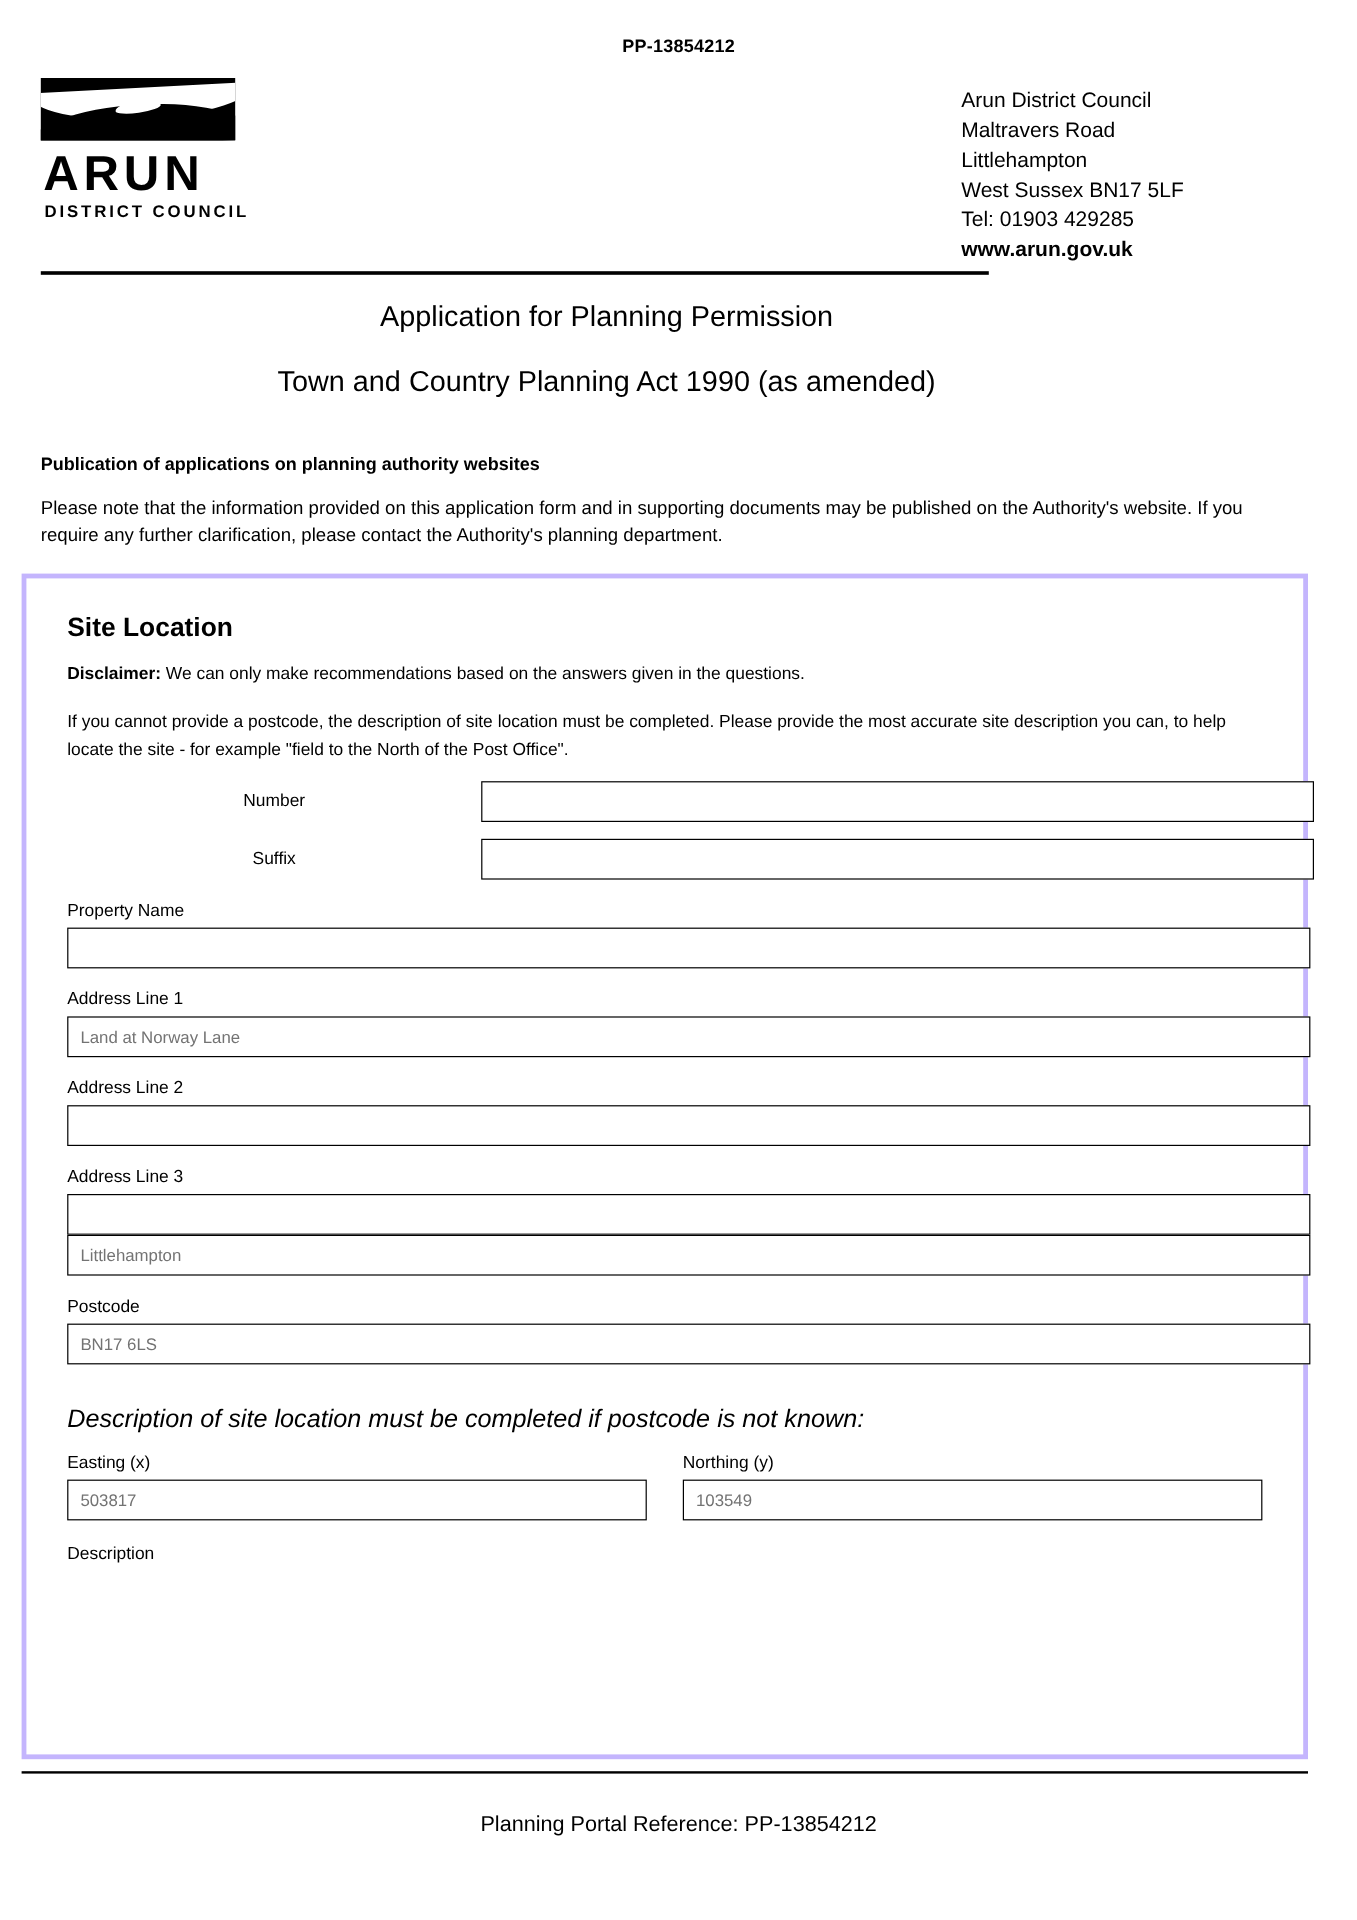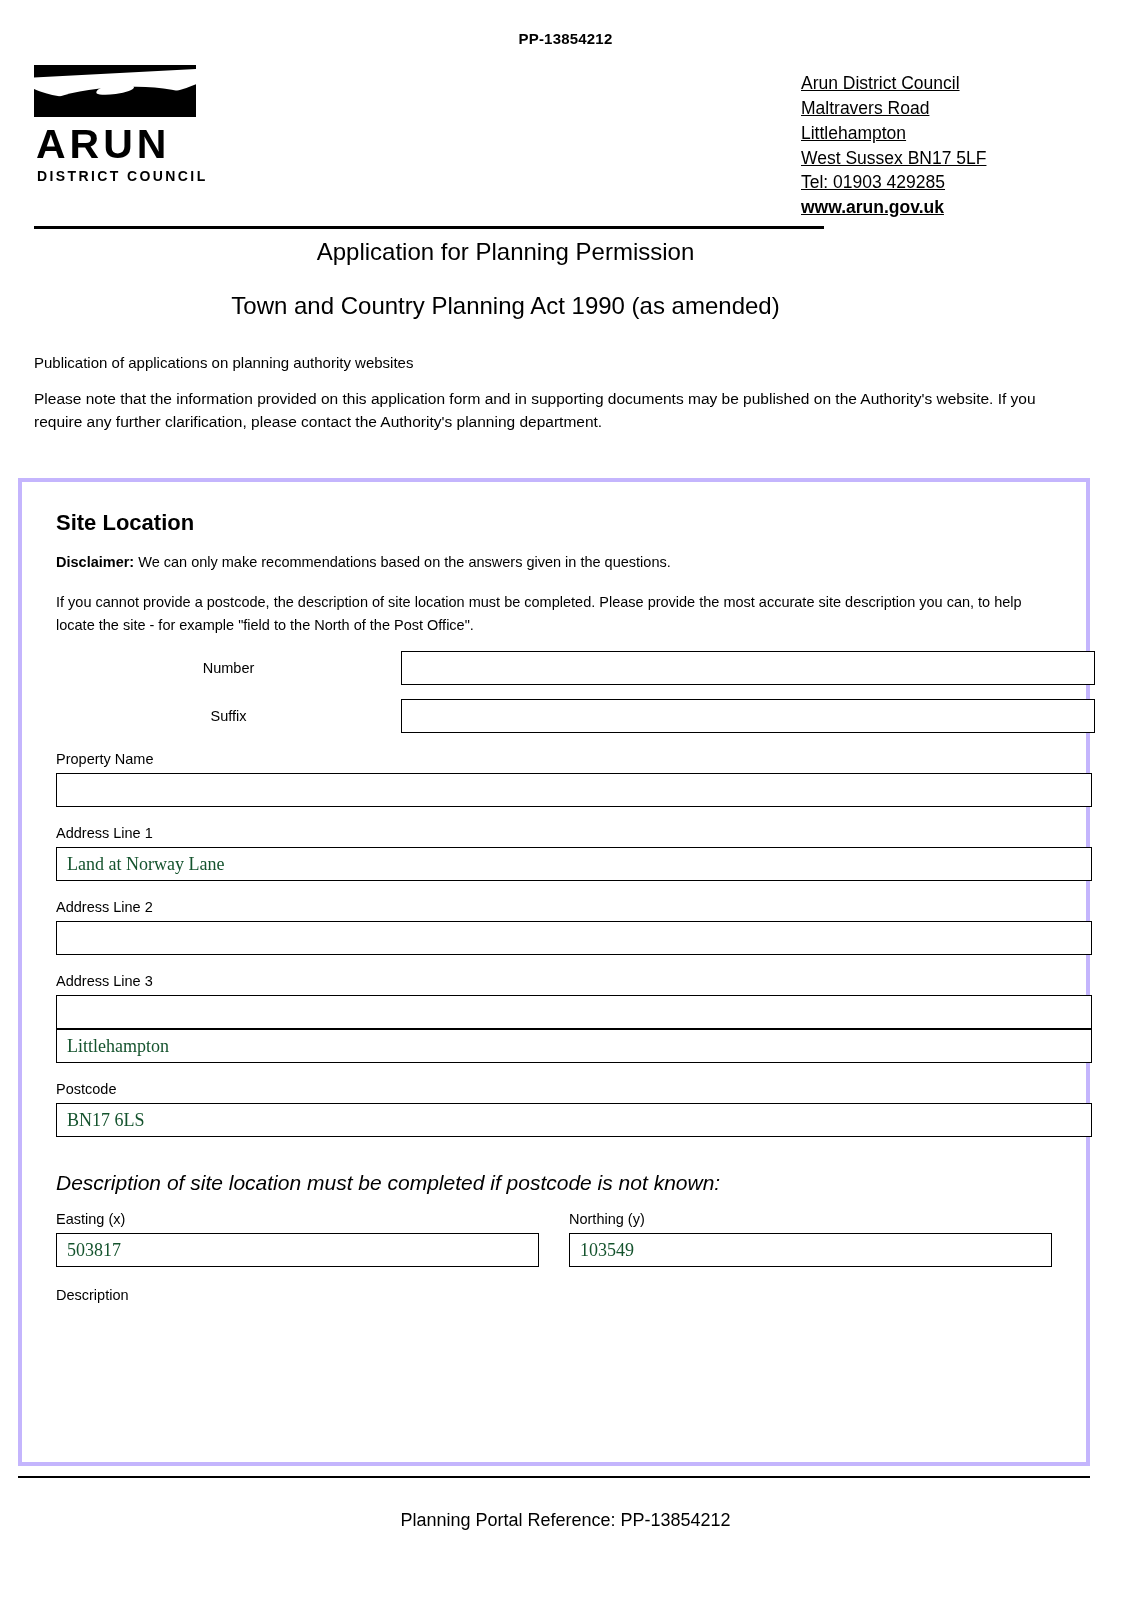--- a/index.html
+++ b/index.html
@@ -94,50 +94,49 @@
     margin-top: 2px;
     margin-left: 3px;
   }
 
   .council-address {
     text-align: left;
     font-size: 17.5px;
     line-height: 1.42;
     padding-top: 6px;
     min-width: 250px;
-    text-decoration: underline;
   }
   .council-address .site {
     font-weight: bold;
   }
 
   .hr-main {
     border: 0;
     border-top: 3px solid #000;
     margin: 6px 34px 0 34px;
     width: 790px;
   }
 
   .title1 {
     text-align: center;
     font-size: 24px;
-    margin-top: 9px;
+    margin-top: 22px;
     padding-right: 120px;
   }
   .title2 {
     text-align: center;
     font-size: 24px;
     margin-top: 26px;
     padding-right: 120px;
   }
 
   .pub-head {
     font-size: 15px;
-    font-weight: normal;
-    margin: 34px 34px 0 34px;
+    font-weight: bold;
+    margin: 46px 34px 0 34px;
   }
   .pub-body {
     font-size: 15.5px;
     line-height: 1.5;
     margin: 16px 62px 0 34px;
   }
 
   
   .box {
     position: absolute;
@@ -182,25 +181,25 @@
   }
   .row-inline .field-label {
     margin: 0;
     width: 345px;
     flex: 0 0 345px;
   }
   .inp {
     border: 1.5px solid #000;
     height: 34px;
     background: #fff;
-    font-family: Liberation Serif, serif;
-    font-size: 18px;
+    font-family: Liberation Sans, sans-serif;
+    font-size: 14px;
     padding: 0 10px;
     line-height: 32px;
-    color: #14532d;
+    color: #737373;
     width: 100%;
     display: block;
   }
   .inp.short { width: 694px; flex: 0 0 694px; }
   .inp.full { width: 1036px; }
 
   .subhead {
     font-size: 21px;
     margin-top: 34px;
     font-style: italic;

